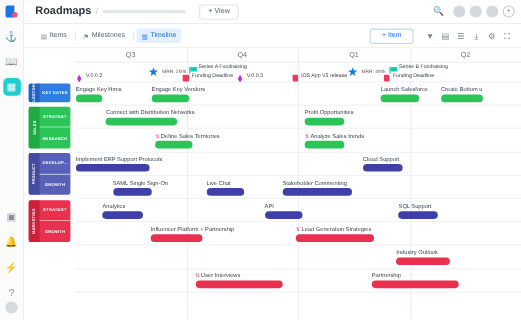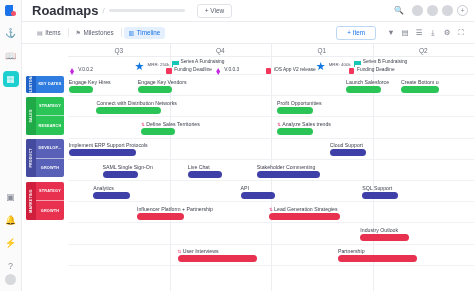--- a/index.html
+++ b/index.html
@@ -37,21 +37,21 @@
     width: 11px; height: 11px; border-radius: 50%;
     background: #d8d9dd; margin-bottom: 6px;
   }
 
   
   .topbar {
     position: absolute; left: 22px; top: 0; right: 0; height: 22px;
     background: #fff; border-bottom: 1px solid #ececf0;
     display: flex; align-items: center; padding: 0 6px;
   }
-  .crumb-title { font-size: 13px; color: #30323d; font-weight: bold; margin-left: 4px; }
+  .crumb-title { font-size: 10px; color: #30323d; font-weight: bold; margin-left: 4px; }
   .crumb-sep { font-size: 8px; color: #c7c9d1; margin: 0 4px; }
   .crumb-bar { width: 76px; height: 3px; background: #e5e6ea; border-radius: 2px; }
   .view-btn {
     margin-left: 12px; border: 1px solid #e2e3e8; border-radius: 3px;
     font-size: 6.5px; color: #5c6070; padding: 2.5px 7px; background: #fff;
   }
   .top-right { margin-left: auto; display: flex; align-items: center; gap: 4px; }
   .search-ico { color: #9a9da6; font-size: 8px; margin-right: 4px; }
   .av { width: 11px; height: 11px; border-radius: 50%; background: #d6d7dc; }
   .av-add {

